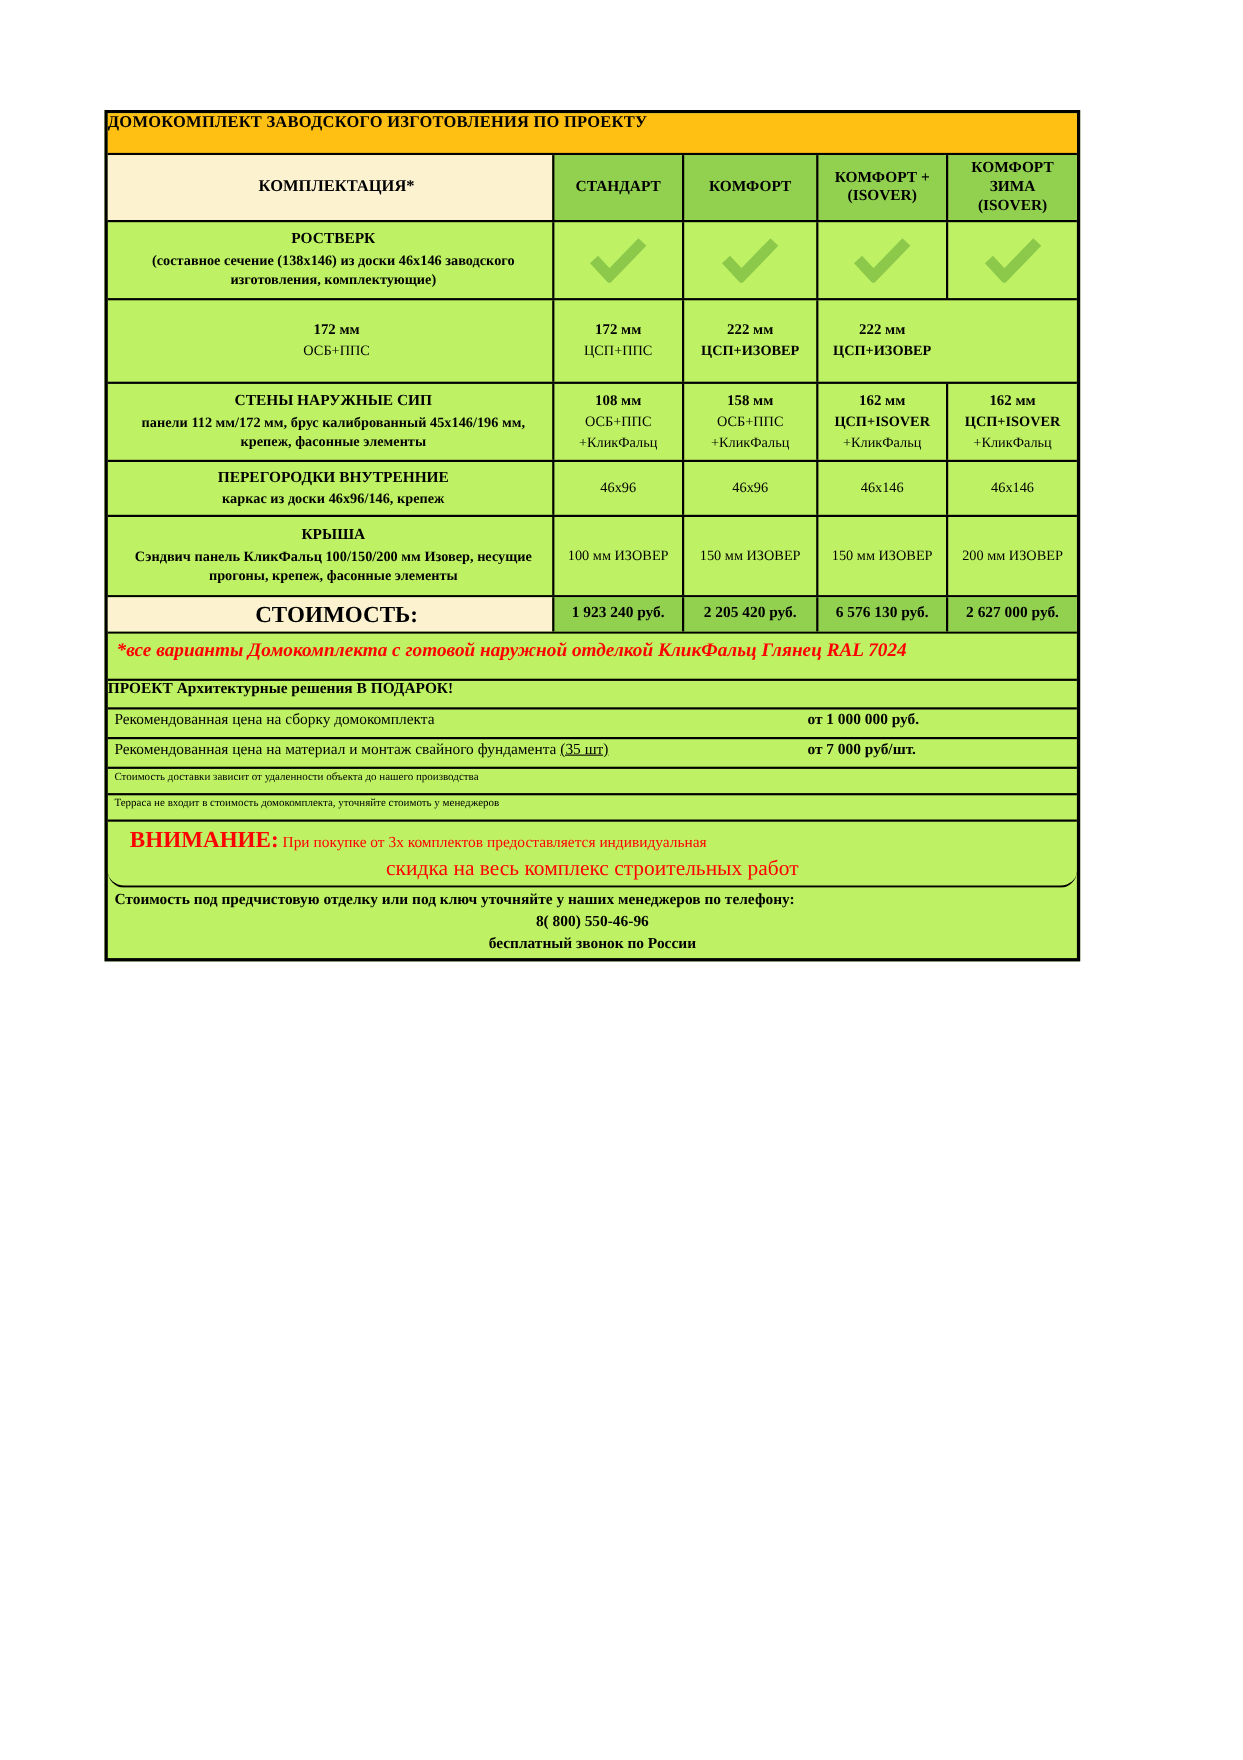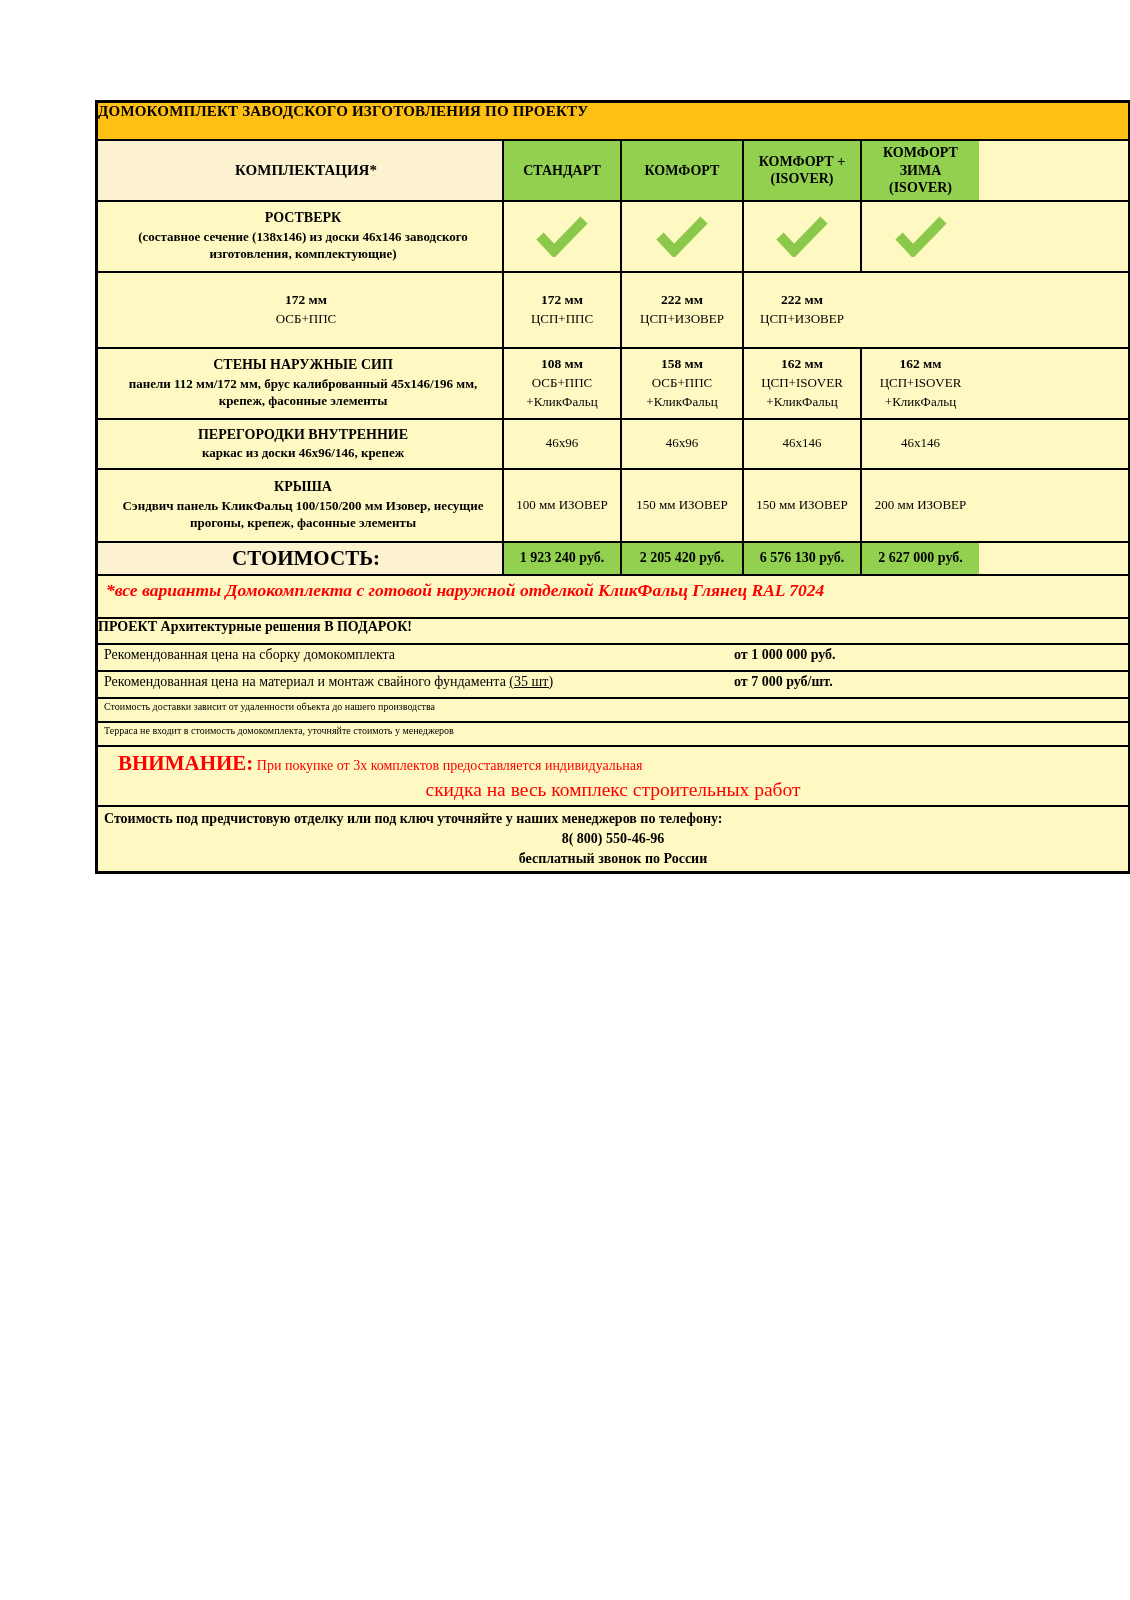--- a/index.html
+++ b/index.html
@@ -3,23 +3,23 @@
 <meta charset="utf-8">
 <style>
   * { margin:0; padding:0; box-sizing:border-box; }
   html,body { background:#fff; }
   body {
     width:1130px; height:1600px; position:relative;
     font-family:"Liberation Serif","DejaVu Serif",serif;
     color:#000;
   }
   .sheet {
-    position:absolute; left:95px; top:100px; width:1036px;
+    position:absolute; left:95px; top:100px; width:887px;
     border:3px solid var(--border,#000);
-    background:#fef9c3;
+    background:#bef264;
   }
   .row { display:grid; grid-template-columns:404px 118px 122px 118px 119px; border-bottom:2px solid var(--border,#000); }
   .row:last-child { border-bottom:none; }
   .row.full { display:block; }
   .cell { border-left:2px solid var(--border,#000); display:flex; flex-direction:column; align-items:center; justify-content:center; text-align:center; padding:3px 4px; }
   .cell:first-child { border-left:none;padding-left:16px; }
 
   .title-row {
     background:var(--orange,#FFC013); min-height:38px;
     display:flex; align-items:center; justify-content:center;
@@ -32,39 +32,39 @@
   .label-col { padding:5px 10px; }
   .row-name { font-weight:bold; font-size:14px; line-height:1.3; }
   .row-desc { font-weight:bold; font-size:13px; line-height:1.35; }
   .body-row-0 { min-height:71px; }
   .body-row-1 { min-height:76px; }
   .body-row-2 { min-height:71px; }
   .body-row-3 { min-height:50px; }
   .body-row-4 { min-height:73px; }
   .val-line { font-size:13px; line-height:1.45; }
   .l1 { font-weight:bold; font-size:13.5px; }
-  .bold { font-weight:normal; }
+  .bold { font-weight:bold; }
   .check-icon { display:block; }
 
   .price-row { min-height:33px; }
   .price-label { background:var(--cream,#FDF2D0); font-weight:bold; font-size:21px; }
   .price-cell { background:var(--green,#92D050); font-weight:bold; font-size:14px; }
 
   .note-red {
     min-height:43px; display:flex; align-items:center;
     color:var(--red,#FF0000); font-weight:bold; font-style:italic;
     font-size:17.5px; padding:4px 8px;
   }
   .gift-row { min-height:26px; display:flex; align-items:center; justify-content:center; font-weight:bold; font-size:14px; }
   .fee-row { min-height:27px; display:flex; align-items:center; font-size:14px; padding:2px 6px; position:relative; }
   .fee-price { position:absolute; left:636px; font-weight:bold; }
   .plain-row { min-height:24px; display:flex; align-items:center; font-size:10px; padding:2px 6px; }
   .u { text-decoration:underline; }
 
-  .attention-row { min-height:58px; padding:4px 0 4px 0; color:var(--red,#FF0000); }
+  .attention-row { min-height:58px; padding:4px 0 4px 0; color:var(--red,#FF0000);border-radius:15px; }
   .attention-line1 { padding-left:20px; font-size:14px; }
   .attention-label { font-weight:bold; font-size:21px; }
   .attention-line2 { text-align:center; font-size:19.5px; margin-top:3px; }
 
   .contact-row { min-height:62px; padding:2px 6px; font-weight:bold; font-size:14px; line-height:1.45; }
   .contact-line1 { text-align:left; }
   .contact-phone { text-align:center; }
   .contact-line3 { text-align:center; }
 </style>
 </head>

